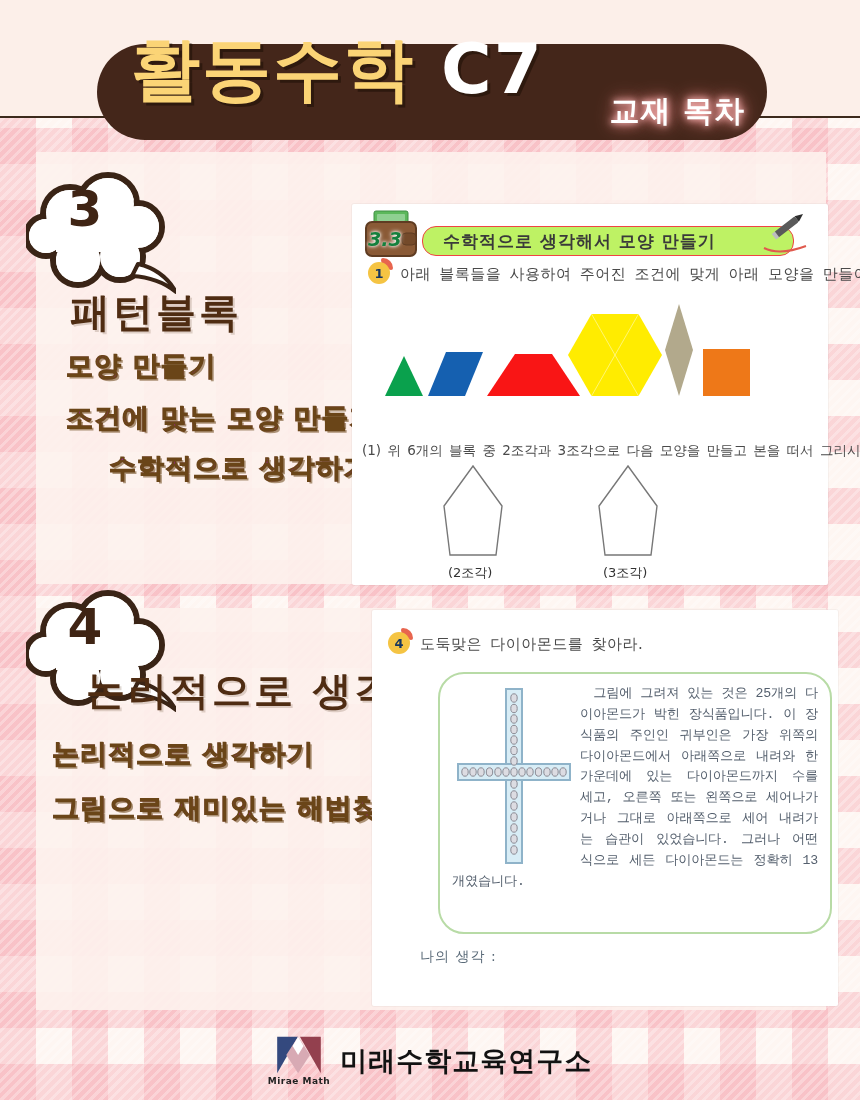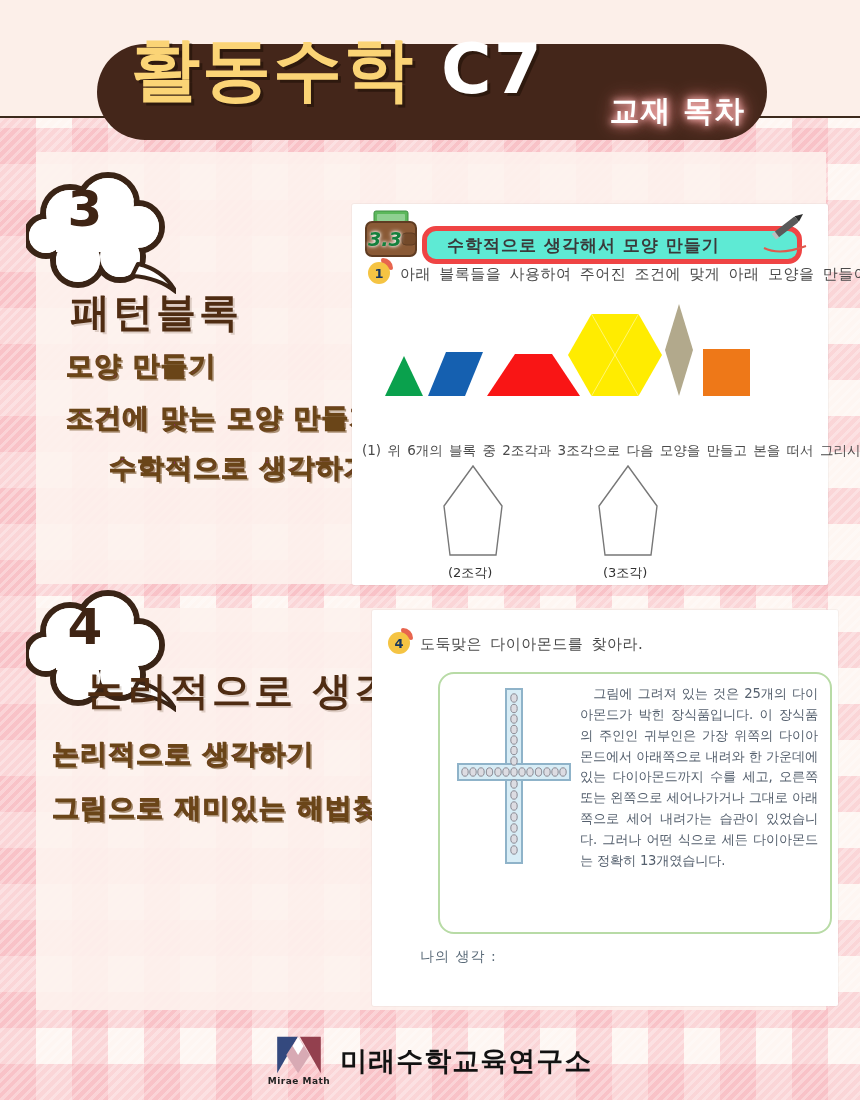--- a/index.html
+++ b/index.html
@@ -46,44 +46,44 @@
     -webkit-text-stroke:1px #6a4518;text-shadow:2px 2px 0 rgba(106,69,24,0.55);}
 
   
   .card{position:absolute;background:#ffffff;border-radius:2px;box-shadow:0 0 0 1px rgba(0,0,0,0.03);}
   .ws1{left:352px;top:204px;width:476px;height:381px;}
   .ws2{left:372px;top:610px;width:466px;height:396px;}
 
   .wallet{position:absolute;left:12px;top:6px;width:54px;height:48px;}
   .lesson-code{position:absolute;left:16px;top:24px;font-size:19px;font-weight:900;font-style:italic;color:#15803d;
     text-shadow:0 0 3px #ffffff,0 0 5px #ffffff;}
-  .green-bar{position:absolute;left:70px;top:22px;width:370px;height:28px;border-radius:14px;background:#5eead4;
-    border:5px solid #ef4444;display:flex;align-items:center;}
+  .green-bar{position:absolute;left:70px;top:22px;width:370px;height:28px;border-radius:14px;background:#bef264;
+    border:1px solid #ef4444;display:flex;align-items:center;}
   .green-bar span{padding-left:20px;font-size:17px;font-weight:700;color:#3a3a3a;letter-spacing:1px;white-space:nowrap;}
   .pencil{position:absolute;right:16px;top:4px;width:52px;height:48px;}
 
   .qrow{position:absolute;display:flex;align-items:flex-start;}
   .qmark{position:relative;width:22px;height:22px;flex:0 0 22px;}
   .qmark .wedge{position:absolute;right:-3px;top:-4px;width:12px;height:12px;background:#e8654e;border-radius:2px 10px 2px 10px;}
   .qmark .disc{position:absolute;left:0;top:0;width:22px;height:22px;border-radius:50%;background:#f5c443;
     display:flex;align-items:center;justify-content:center;font-size:13px;font-weight:900;color:#15355f;}
   .qtext{font-size:15px;color:#4a4a4a;margin-left:10px;margin-top:3px;letter-spacing:0.5px;word-spacing:3px;white-space:nowrap;}
 
   .blocks-svg{position:absolute;left:0;top:86px;width:476px;height:130px;}
   .sub-q{position:absolute;left:10px;top:238px;font-size:13.5px;color:#4a4a4a;word-spacing:2px;white-space:nowrap;}
   .house{position:absolute;width:62px;height:96px;}
   .house1{left:90px;top:258px;}
   .house2{left:245px;top:258px;}
   .house-label{position:absolute;font-size:13px;color:#333;}
   .hl1{left:96px;top:360px;}
   .hl2{left:251px;top:360px;}
 
   
-  .story-box{position:absolute;left:66px;top:62px;width:394px;height:262px;border:2px solid #b8dba6;border-radius:16px;
-    background:#ffffff;padding:10px 12px 8px 12px;box-sizing:border-box;}
+  .story-box{position:absolute;left:66px;top:62px;width:394px;height:262px;border:2px solid #b8dba6;border-radius:26px;
+    background:#ffffff;padding:10px 12px 8px 12px;box-sizing:border-box;font-family:Liberation Mono, monospace;}
   .cross-fig{float:left;width:120px;height:186px;margin-right:8px;}
   .story{font-size:13.2px;line-height:1.58;color:#55606e;text-align:justify;letter-spacing:-0.2px;}
   .story p{margin:0;text-indent:1em;}
   .my-thought{position:absolute;left:48px;top:338px;font-size:14px;color:#5a6a78;letter-spacing:1px;}
 
   
   .footer{position:absolute;left:0;top:1035px;width:860px;display:flex;justify-content:center;align-items:center;gap:10px;}
   .logo-wrap{display:flex;flex-direction:column;align-items:center;}
   .logo-sub{font-size:9px;font-weight:900;color:#222;margin-top:1px;letter-spacing:0.5px;}
   .logo-name{font-size:27px;font-weight:900;color:#121212;letter-spacing:1px;}

